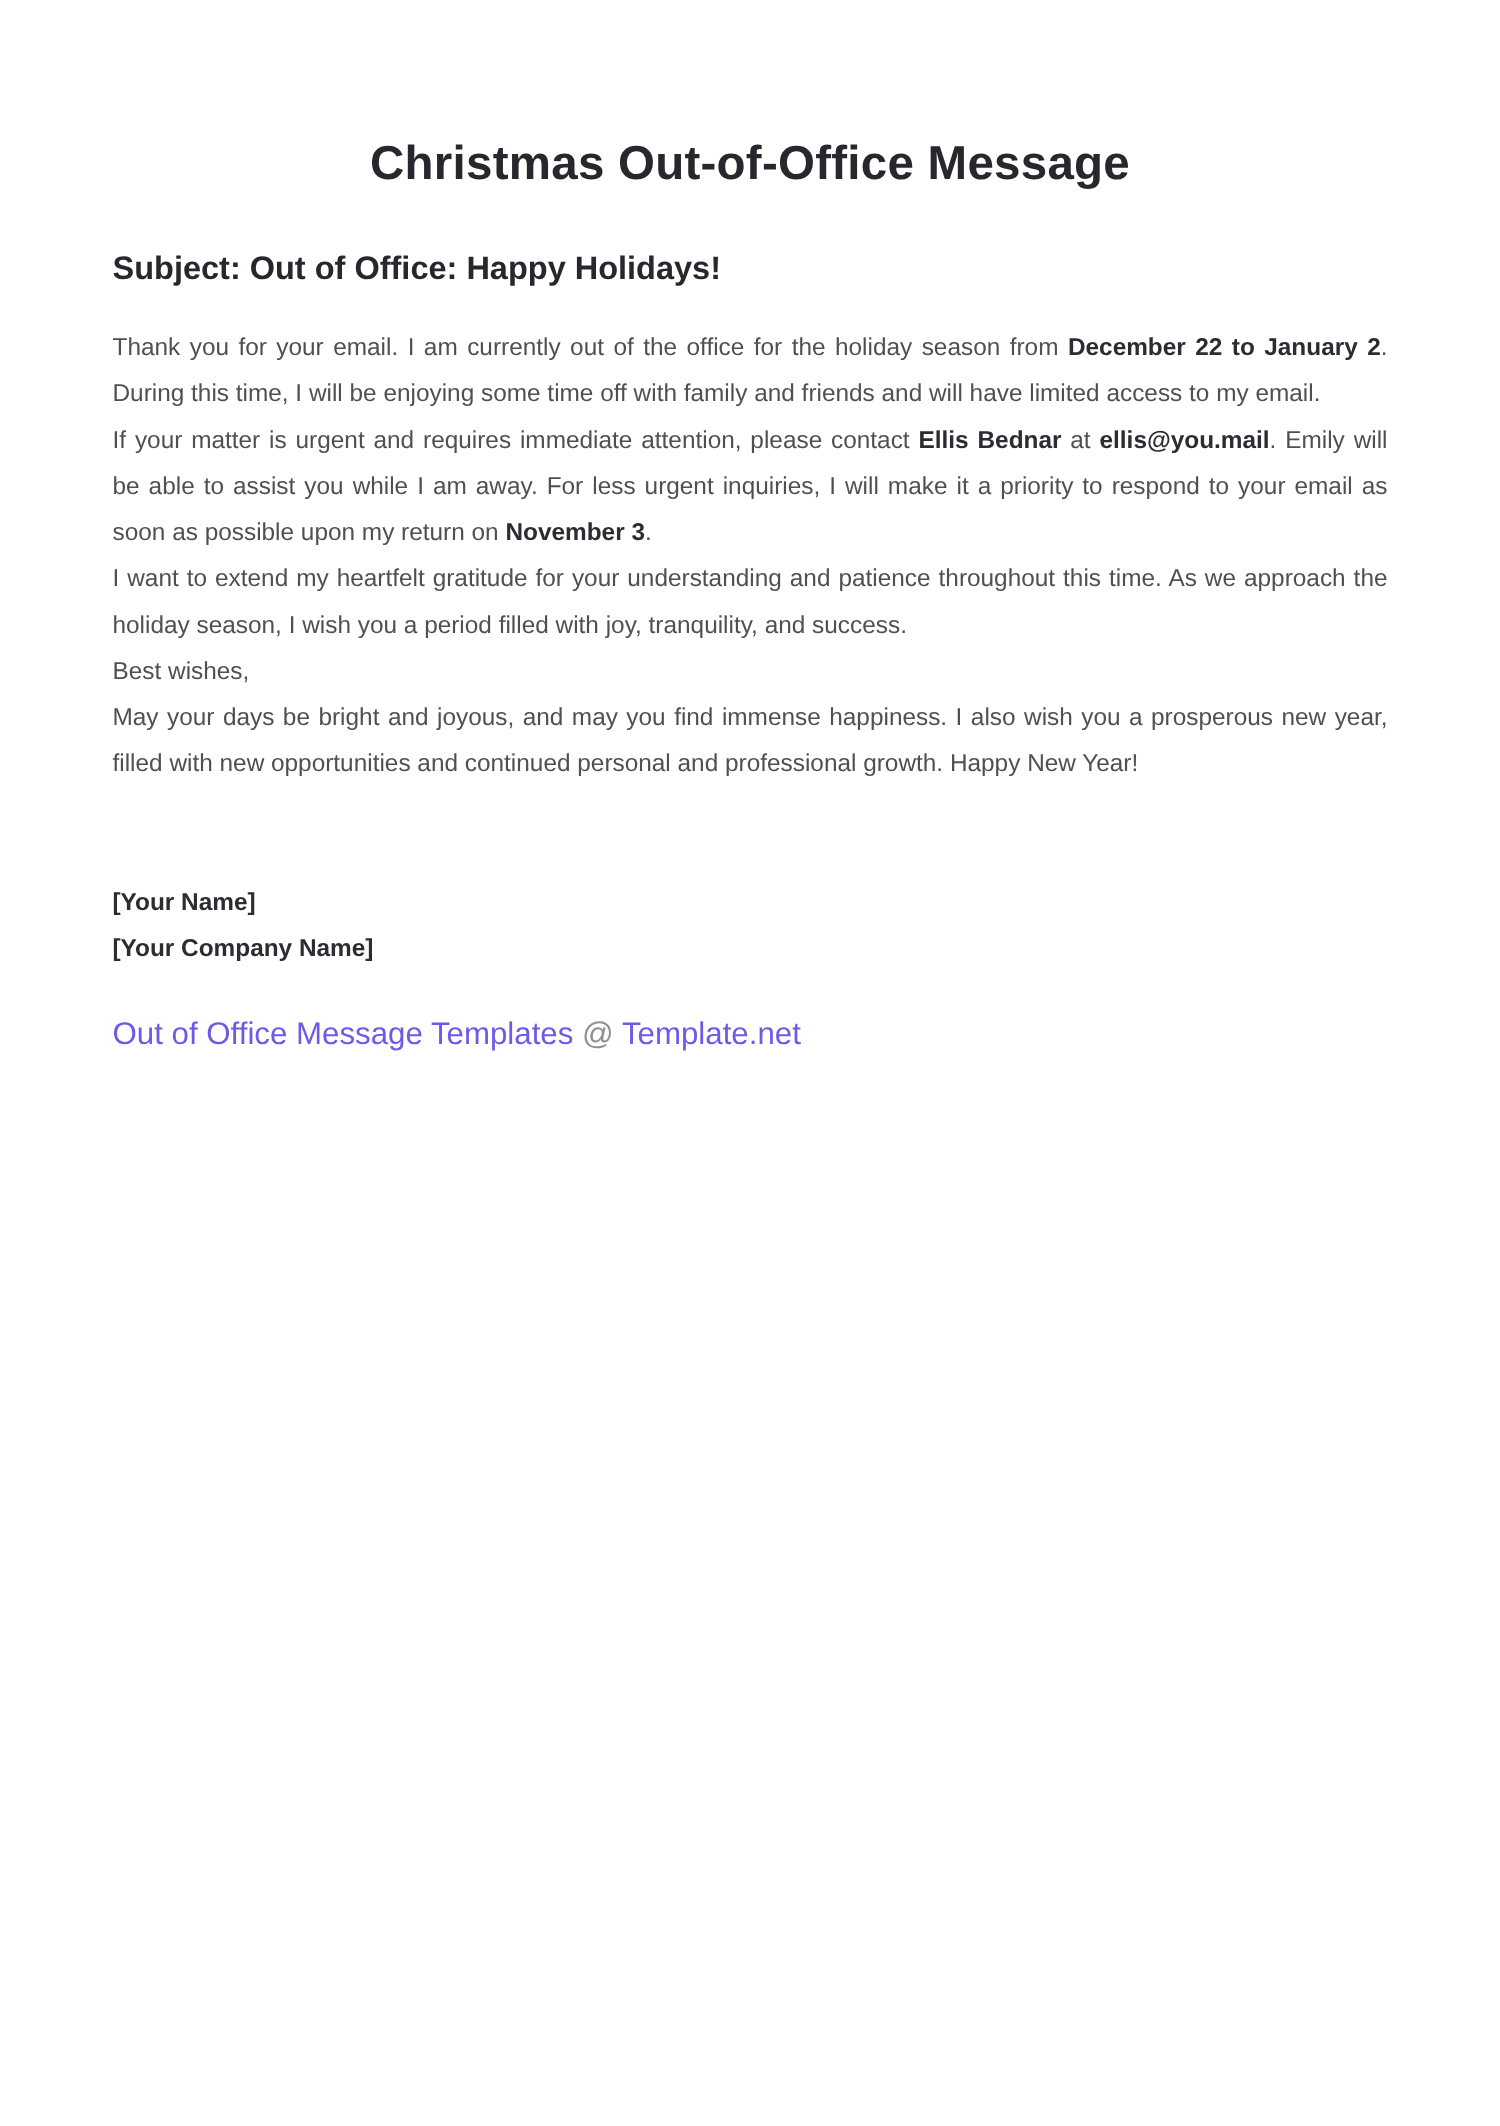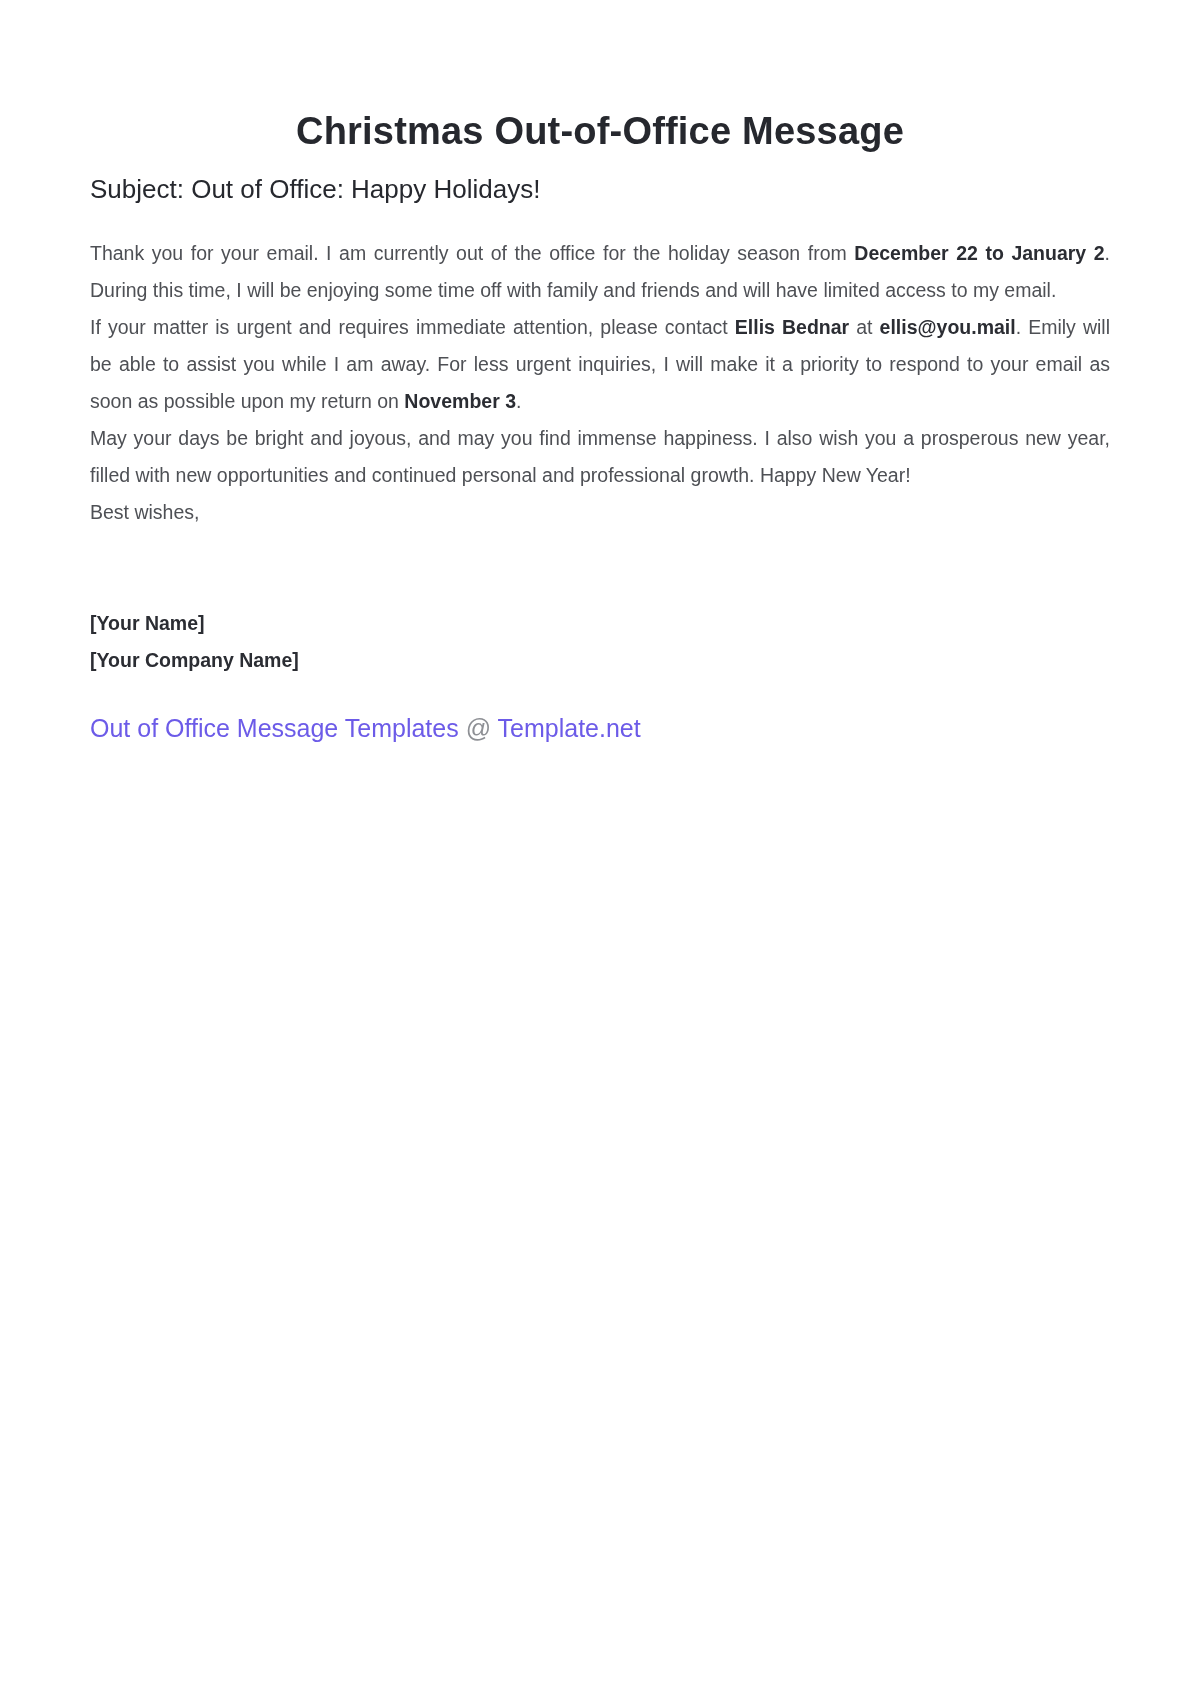--- a/index.html
+++ b/index.html
@@ -25,24 +25,24 @@
   }
   .doc-title {
     font-size: 38px;
     line-height: 46px;
     font-weight: 700;
     color: var(--heading-color);
     text-align: center;
     letter-spacing: 0.2px;
   }
   .subject-line {
-    margin-top: 18px;
+    margin-top: 43px;
     font-size: 26px;
     line-height: 34px;
-    font-weight: 400;
+    font-weight: 700;
     color: var(--heading-color);
   }
   .message-body {
     margin-top: 29px;
     font-size: 19.5px;
     line-height: 37px;
     color: var(--text-color);
     text-align: justify;
   }
   .message-body p { margin: 0; }
@@ -80,24 +80,25 @@
 
   <h2 class="subject-line">Subject: Out of Office: Happy Holidays!</h2>
 
   <div class="message-body">
 
 
     <p><span>Thank you for your email. I am currently out of the office for the holiday season from </span><b>December 22 to January 2</b><span>. During this time, I will be enjoying some time off with family and friends and will have limited access to my email.</span></p>
 
     <p><span>If your matter is urgent and requires immediate attention, please contact </span><b>Ellis Bednar</b><span> at </span><b>ellis@you.mail</b><span>. Emily will be able to assist you while I am away. For less urgent inquiries, I will make it a priority to respond to your email as soon as possible upon my return on </span><b>November 3</b><span>.</span></p>
 
+    <p>I want to extend my heartfelt gratitude for your understanding and patience throughout this time. As we approach the holiday season, I wish you a period filled with joy, tranquility, and success.</p>
+
+    <p>Best wishes,</p>
 
     <p>May your days be bright and joyous, and may you find immense happiness. I also wish you a prosperous new year, filled with new opportunities and continued personal and professional growth. Happy New Year!</p>
-
-    <p>Best wishes,</p>
 
   </div>
 
   <div class="signature-block">
     <div>[Your Name]</div>
     <div>[Your Company Name]</div>
   </div>
 
   <div class="footer-attribution">
     <a><span class="link-purple">Out of Office Message Templates </span><span class="link-at">@</span><span class="link-purple"> Template.net</span></a>

